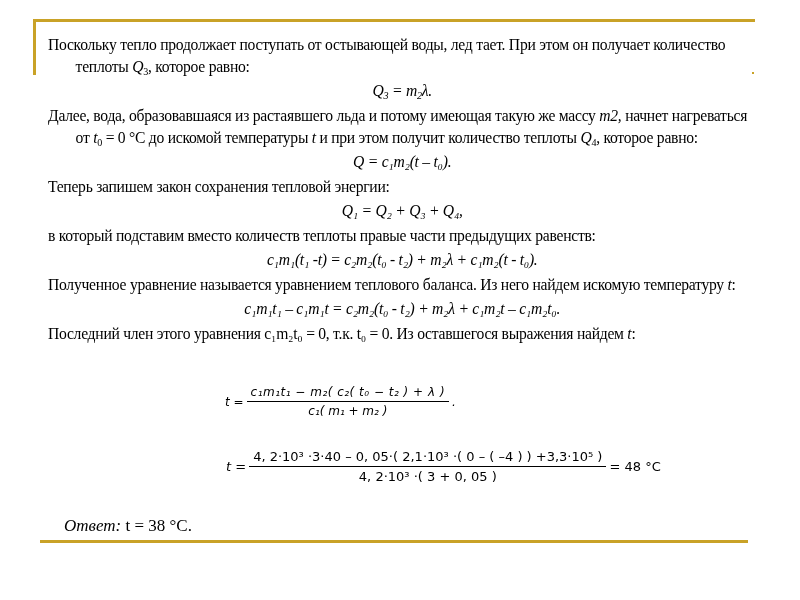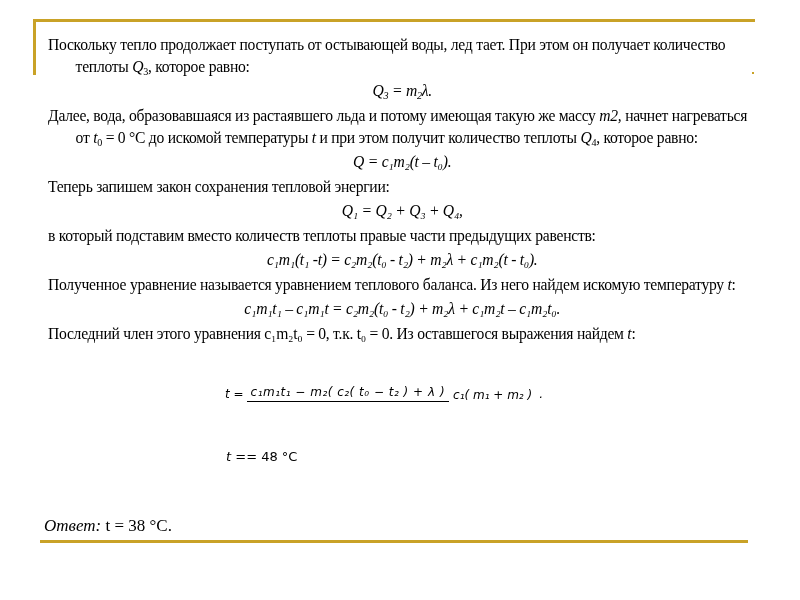--- a/index.html
+++ b/index.html
@@ -18,28 +18,28 @@
       transform: scaleX(0.92); transform-origin: left top; width: 770px;
     }
     .para { text-indent: -30px; padding-left: 30px; margin: 0; }
     .eq { text-align: center; margin: 2px 0 3px 0; font-style: italic; }
     i { font-style: italic; }
     sub { font-size: 11px; vertical-align: -3px; line-height: 0; }
     .frac-formula {
       position: absolute; font-family: "DejaVu Sans", sans-serif; font-size: 12px;
       display: flex; align-items: center; color: #000;
     }
-    .frac { display: inline-flex; flex-direction: row; align-items: center; margin: 0 3px; }
+    .frac { display: inline-flex; flex-direction: column; align-items: center; margin: 0 3px; }
     .frac .num { padding: 0 4px 2px 4px; border-bottom: 1px solid #000; white-space: nowrap; }
     .frac .den { padding: 2px 4px 0 4px; white-space: nowrap; }
     .f1 { left: 225px; top: 385px; font-style: italic; }
     .f1 .frac .num { letter-spacing: 0.5px; }
     .f2 { left: 226px; top: 449px; font-size: 13px; }
     .answer {
-      position: absolute; left: 44px; top: 516px; font-size: 17px; font-family: "Liberation Serif", serif;
+      position: absolute; left: 64px; top: 516px; font-size: 17px; font-family: "Liberation Serif", serif;
     }
   </style>
 </head>
 <body>
 
 <div class="frame-top"></div>
 <div class="frame-left"></div>
 <div class="frame-dot"></div>
 <div class="frame-bottom"></div>
 
@@ -71,16 +71,20 @@
   <span>t =</span>
   <span class="frac">
     <span class="num">c₁m₁t₁ − m₂( c₂( t₀ − t₂ ) + λ )</span>
     <span class="den">c₁( m₁ + m₂ )</span>
   </span>
   <span>.</span>
 </div>
 
 <div class="frac-formula f2">
   <span style="font-style:italic">t =</span>
+  <span class="frac">
+    <span class="num">4, 2·10³ ·3·40 – 0, 05·( 2,1·10³ ·( 0 – ( –4 ) ) +3,3·10⁵ )</span>
+    <span class="den">4, 2·10³ ·( 3 + 0, 05 )</span>
+  </span>
   <span>= 48 °C</span>
 </div>
 
 <div class="answer"><i>Ответ:</i><span> t = 38 °С.</span></div>
 
 </body></html>

